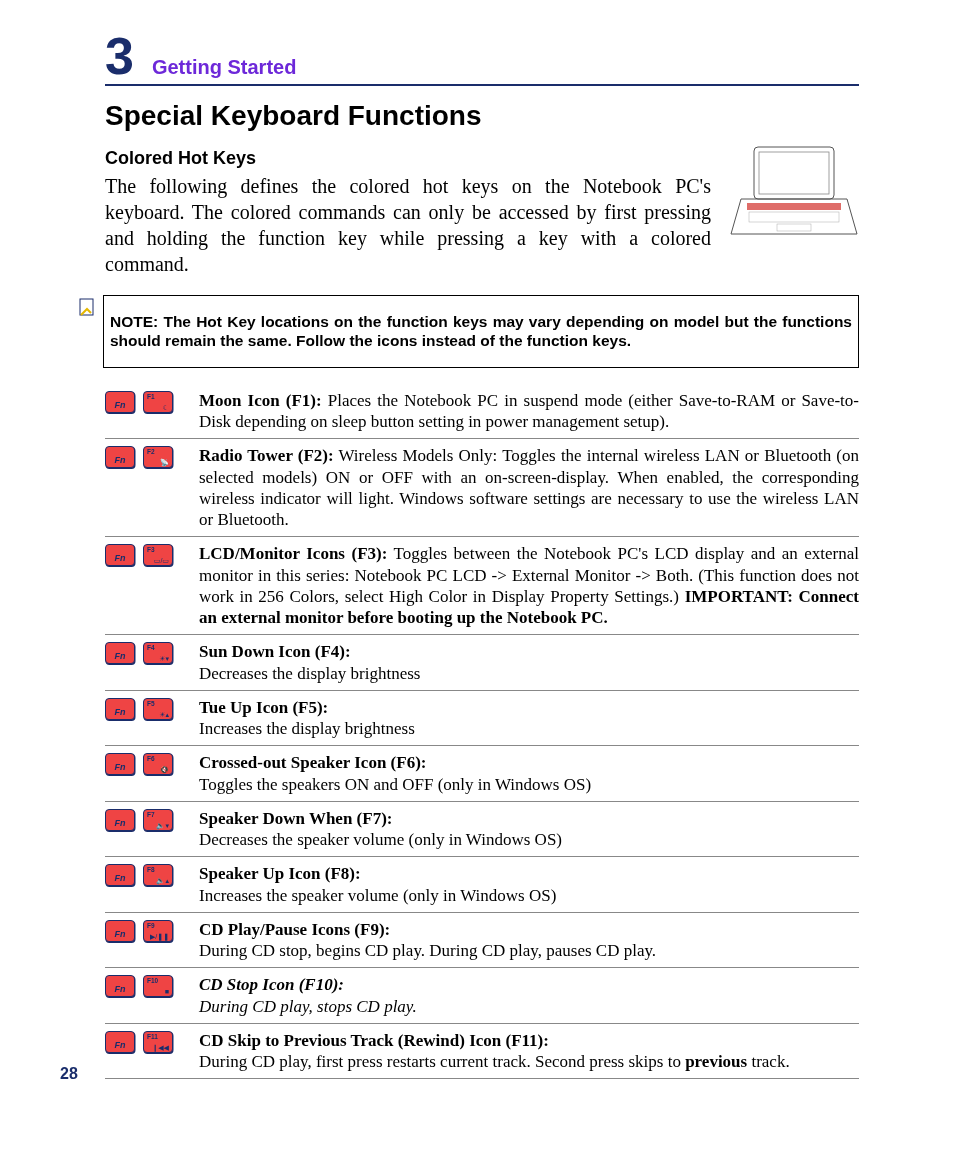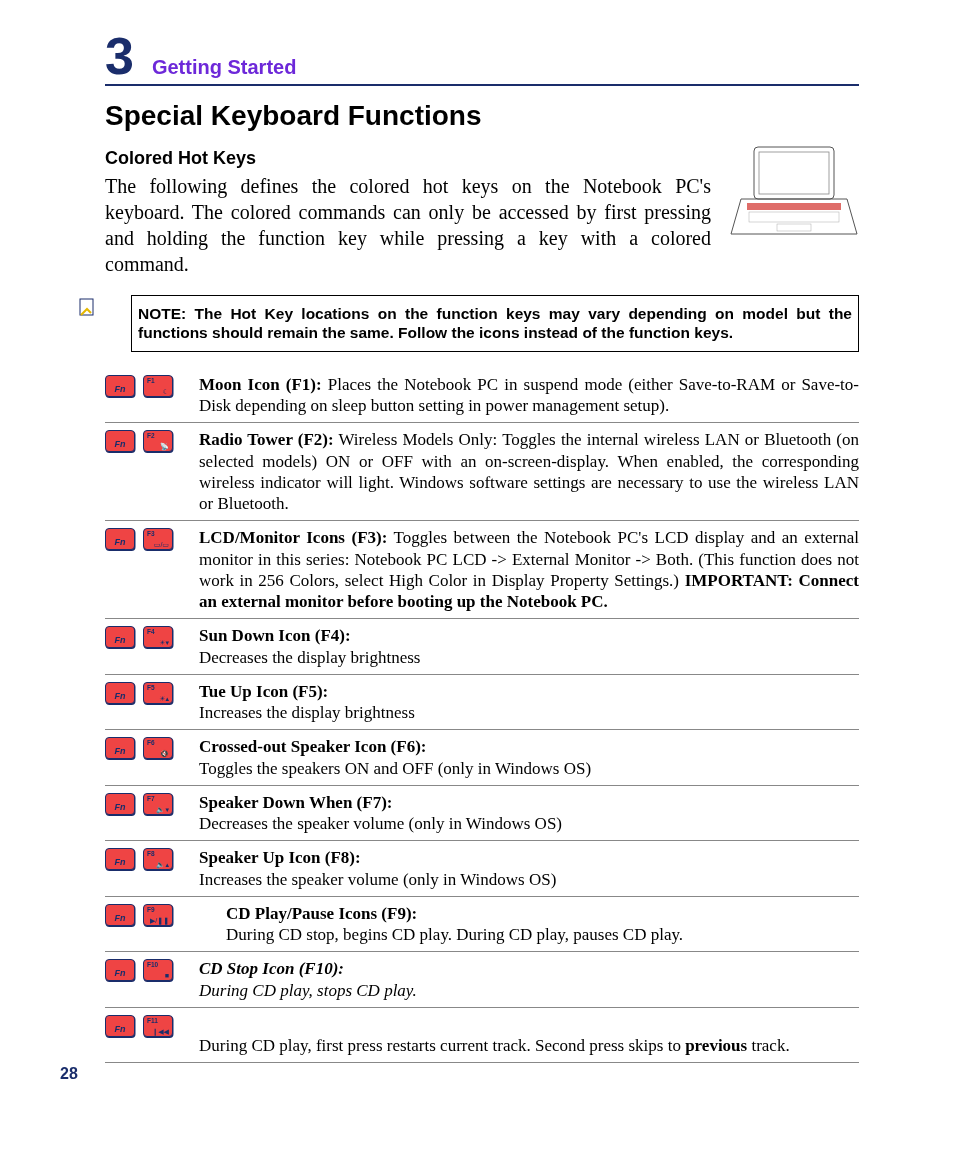--- a/index.html
+++ b/index.html
@@ -72,28 +72,27 @@
     margin: 18px 0 10px -18px;
   }
   .note-icon-wrap {
     width: 20px;
     flex: 0 0 auto;
     margin-right: 6px;
     margin-top: 2px;
   }
   .note-box {
     border: 1px solid #000;
-    padding: 8px 6px;
+    padding: 16px 6px;
     font-family: Arial, Helvetica, sans-serif;
     font-size: 15.5px;
     font-weight: bold;
     text-align: justify;
     line-height: 1.25;
     flex: 1;
-    margin-left: 28px;
   }
   .hk-list {
     margin-left: 10px;
     margin-top: 16px;
   }
   .hk-row {
     display: flex;
     align-items: flex-start;
     border-bottom: 1px solid #888;
     padding: 6px 0 6px 0;
@@ -298,21 +297,21 @@
       <div class="hk-row">
         <div class="hk-keys">
           <div class="key">
             <span class="fn-label">Fn</span>
           </div>
           <div class="key">
             <span class="f-label">F9</span>
             <span class="glyph">▶/❚❚</span>
           </div>
         </div>
-        <div class="hk-desc" style="white-space: pre-line; margin-left: 27px;"><span class="bold">CD Play/Pause Icons (F9):</span><br>During CD stop, begins CD play. During CD play, pauses CD play.</div>
+        <div class="hk-desc" style="white-space: pre-line;"><span class="bold">CD Play/Pause Icons (F9):</span><br>During CD stop, begins CD play. During CD play, pauses CD play.</div>
       </div>
       <div class="hk-row">
         <div class="hk-keys">
           <div class="key">
             <span class="fn-label">Fn</span>
           </div>
           <div class="key">
             <span class="f-label">F10</span>
             <span class="glyph">■</span>
           </div>
@@ -322,19 +321,19 @@
       <div class="hk-row">
         <div class="hk-keys">
           <div class="key">
             <span class="fn-label">Fn</span>
           </div>
           <div class="key">
             <span class="f-label">F11</span>
             <span class="glyph">❙◀◀</span>
           </div>
         </div>
-        <div class="hk-desc" style="white-space: pre-line;">
+        <div class="hk-desc" style="white-space: pre-line;"><span class="bold">CD Skip to Previous Track (Rewind) Icon (F11):</span>
 During CD play, first press restarts current track. Second press skips to <span class="bold">previous</span> track.</div>
       </div>
     </div>
 
   <div class="page-num">28</div>
 </div>
 
 </body></html>

